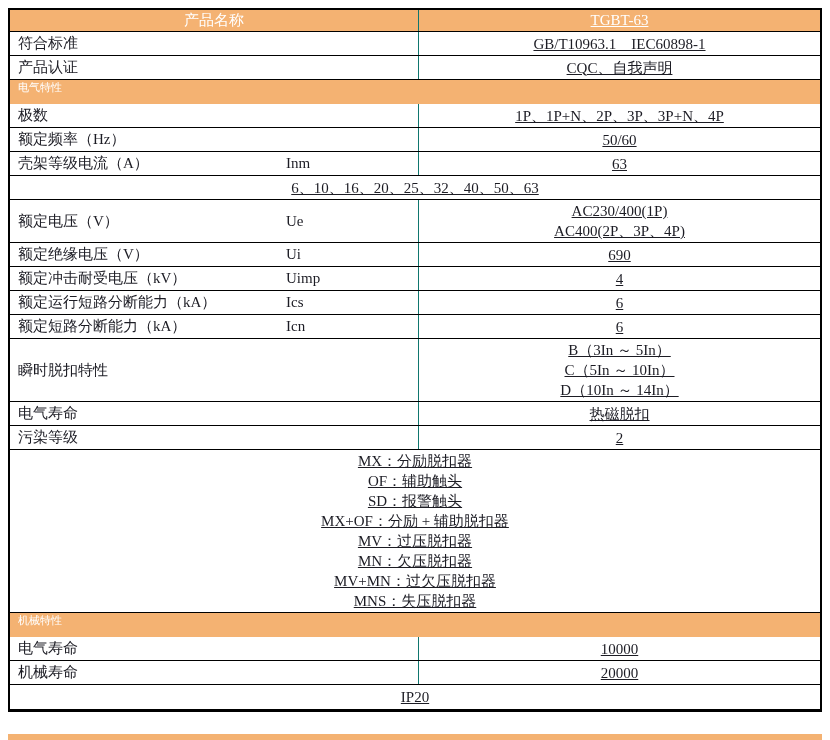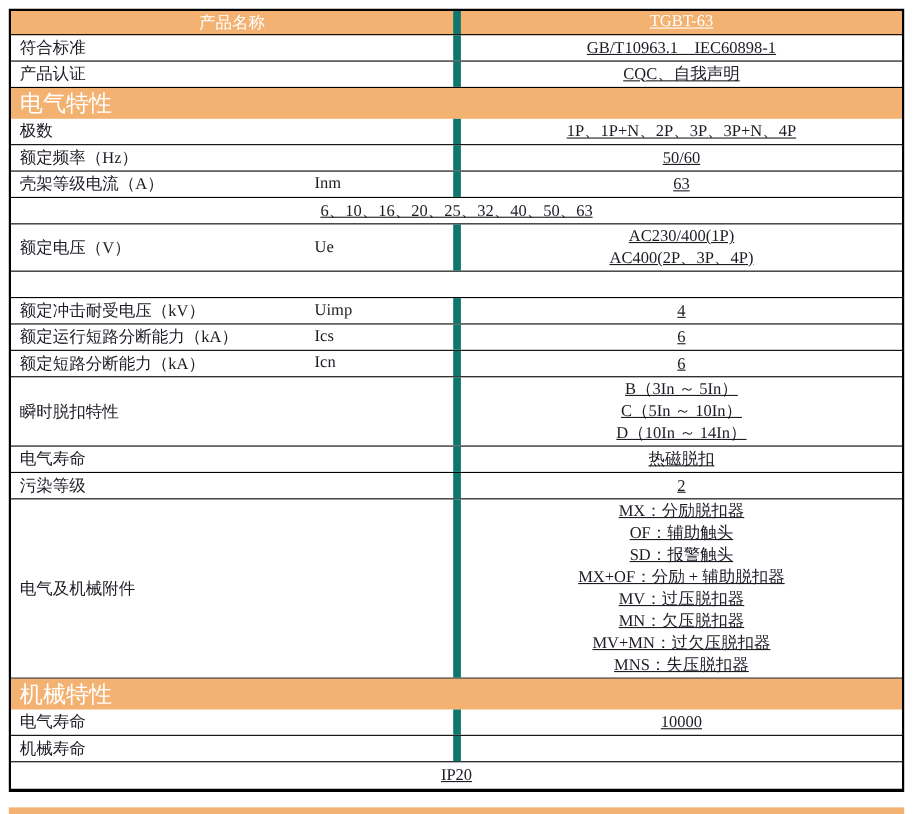--- a/index.html
+++ b/index.html
@@ -35,21 +35,21 @@
     box-sizing: border-box;
   }
   .rows-container .row:last-child { border-bottom: none; }
   .cell {
     box-sizing: border-box;
     font-size: 15px;
   }
   .cell-label {
     width: 409px;
     flex: 0 0 409px;
-    border-right: 7px solid #0f766e;
+    border-right: 1px solid #0f766e;
     display: flex;
     align-items: center;
     padding-left: 8px;
     position: relative;
   }
   .symbol {
     position: absolute;
     left: 276px;
     font-family: "Liberation Serif", "DejaVu Serif", serif;
   }
@@ -76,21 +76,21 @@
     justify-content: center;
     padding-left: 0;
   }
   .header-row .cell-value { padding: 1px 4px; }
   .section-row {
     background: var(--accent, #F4B272);
     color: #ffffff;
     display: flex;
     align-items: flex-start;
     padding-left: 8px;
-    font-size: 21px;
+    font-size: 11px;
     min-height: 24px;
   }
   .bottom-strip {
     position: absolute;
     left: 8px;
     top: 734px;
     width: 814px;
     height: 6px;
     background: var(--accent, #F4B272);
   }
@@ -170,20 +170,27 @@
       <span class="label">额定电压（V）</span>
       <span class="symbol">Ue</span>
     </div>
     <div class="cell cell-value">
             <div class="line">AC230/400(1P)</div>
             <div class="line">AC400(2P、3P、4P)</div>
           </div>
   </div>
 
   <div class="row">
+    <div class="cell cell-label">
+      <span class="label">额定绝缘电压（V）</span>
+      <span class="symbol">Ui</span>
+    </div>
+    <div class="cell cell-value">
+            <div class="line">690</div>
+          </div>
   </div>
 
   <div class="row">
     <div class="cell cell-label">
       <span class="label">额定冲击耐受电压（kV）</span>
       <span class="symbol">Uimp</span>
     </div>
     <div class="cell cell-value">
             <div class="line">4</div>
           </div>
@@ -235,24 +242,20 @@
     <div class="cell cell-label">
       <span class="label">污染等级</span>
 
     </div>
     <div class="cell cell-value">
             <div class="line">2</div>
           </div>
   </div>
 
   <div class="row">
-    <div class="cell cell-label">
-      <span class="label">电气及机械附件</span>
-
-    </div>
     <div class="cell cell-value">
             <div class="line">MX：分励脱扣器</div>
             <div class="line">OF：辅助触头</div>
             <div class="line">SD：报警触头</div>
             <div class="line">MX+OF：分励 + 辅助脱扣器</div>
             <div class="line">MV：过压脱扣器</div>
             <div class="line">MN：欠压脱扣器</div>
             <div class="line">MV+MN：过欠压脱扣器</div>
             <div class="line">MNS：失压脱扣器</div>
           </div>
@@ -270,20 +273,23 @@
     <div class="cell cell-value">
             <div class="line">10000</div>
           </div>
   </div>
 
   <div class="row">
     <div class="cell cell-label">
       <span class="label">机械寿命</span>
 
     </div>
+    <div class="cell cell-value">
+            <div class="line">20000</div>
+          </div>
   </div>
 
   <div class="row">
     <div class="cell cell-value">
             <div class="line">IP20</div>
           </div>
   </div>
 </div>
   </div>
   <div class="bottom-strip"></div>

